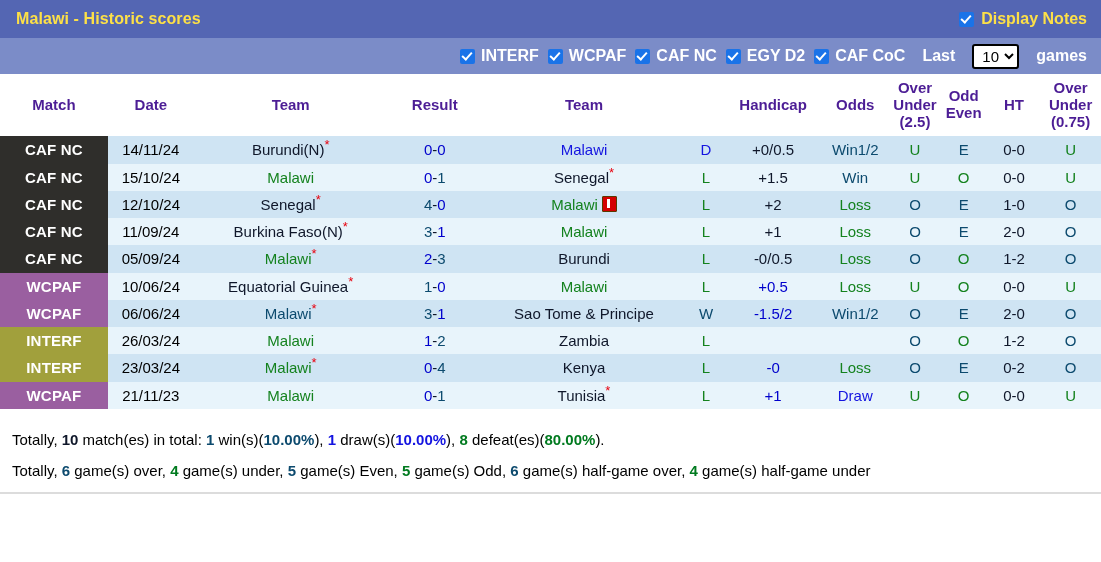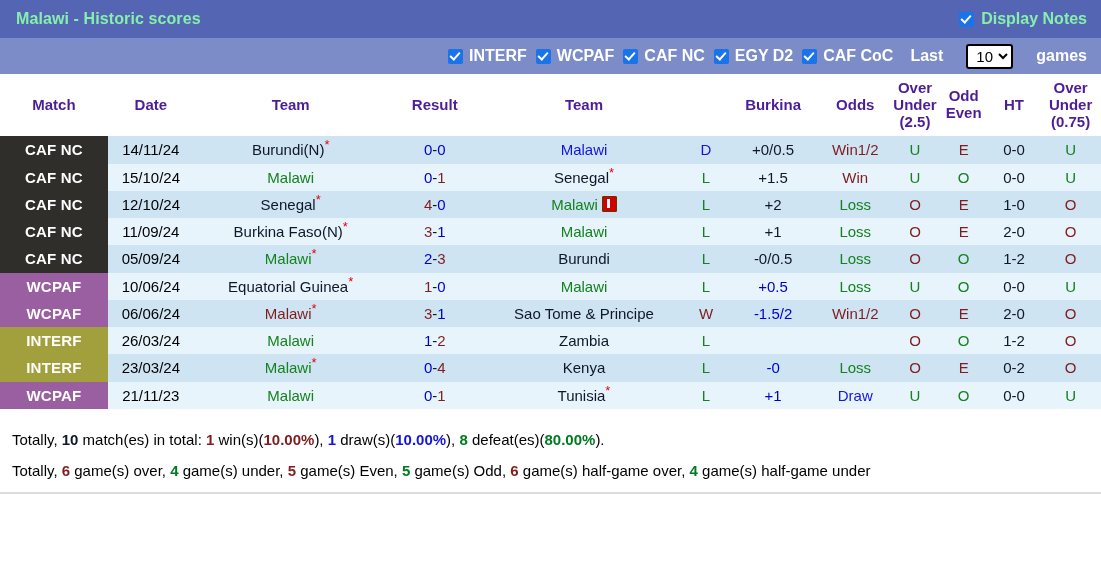--- a/index.html
+++ b/index.html
@@ -25,21 +25,21 @@
 
   
   .titlebar {
     height: 38px;
     background: #5466b3;
     display: flex;
     align-items: center;
     justify-content: space-between;
     padding: 0 14px 0 16px;
     box-sizing: border-box;
-    color: #86efac;
+    color: #fde047;
   }
   .titlebar .title {
     font-size: 16px;
     font-weight: bold;
     letter-spacing: .1px;
     white-space: nowrap;
   }
   .titlebar .notes {
     display: flex;
     align-items: center;
@@ -66,21 +66,21 @@
     display: flex;
     align-items: center;
     gap: 6px;
     font-size: 16px;
     font-weight: bold;
     white-space: nowrap;
   }
   .lastgroup {
     display: flex;
     align-items: center;
-    gap: 23px;
+    gap: 17px;
     font-size: 16px;
     font-weight: bold;
     margin-left: 8px;
     white-space: nowrap;
   }
   select.games-select {
     font-family: "Liberation Sans", sans-serif;
     font-size: 15px;
     padding: 1px 2px 1px 4px;
     border: 2px solid #000;
@@ -146,21 +146,21 @@
     letter-spacing: .2px;
     padding: 5px 0;
   }
   tr.r-odd td.league, tr.r-even td.league { background: inherit; }
 
   .lg-cafnc  { background: #2f2e2b !important; }
   .lg-wcpaf  { background: #9a5fa0 !important; }
   .lg-interf { background: #a1a03c !important; }
 
   
-  .c-red   { color: #7f1d1d; }
+  .c-red   { color: #0c4a6e; }
   .c-green { color: #14821e; }
   .c-blue  { color: #1414e0; }
   .c-navy  { color: #0000cc; }
   .c-black { color: #0f172a; }
   .c-dgreen{ color: #007a1f; }
 
   .star { color: #e8000d; font-size: 13px; vertical-align: super; line-height: 0; }
 
   
   .redcard {
@@ -283,21 +283,21 @@
         <col class="w-ou075">
     </colgroup>
     <thead>
       <tr>
         <th>Match</th>
         <th>Date</th>
         <th>Team</th>
         <th>Result</th>
         <th>Team</th>
         <th></th>
-        <th>Burkina</th>
+        <th>Handicap</th>
         <th>Odds</th>
         <th>
           <span>Over</span><br>
           <span>Under</span><br>
           <span>(2.5)</span>
         </th>
         <th>
           <span>Odd</span><br>
           <span>Even</span>
         </th>

